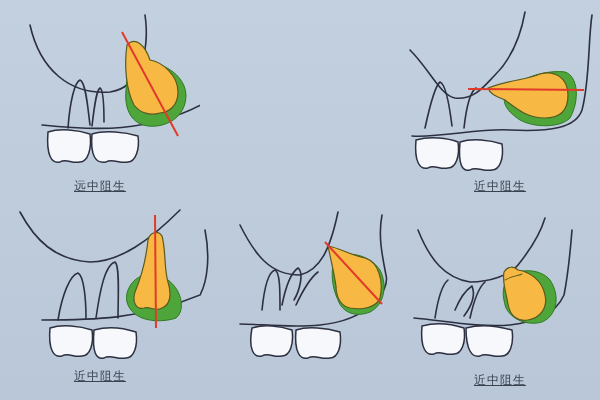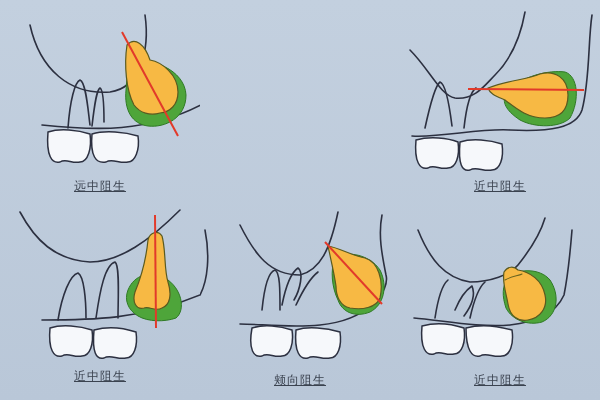--- a/index.html
+++ b/index.html
@@ -74,21 +74,20 @@
       <path class="ln" d="M182,15 C178,35 182,55 186,75 C190,90 170,120 120,125 C90,128 60,124 40,124"></path>
       <path class="ln" d="M62,110 C64,90 68,72 75,70 C80,72 80,90 80,110"></path>
       <path class="ln" d="M82,105 C86,85 92,72 98,68 C104,72 100,90 94,100"></path>
       <path class="ln" d="M96,105 C104,88 110,78 118,72"></path>
       <path class="tooth" d="M52,128 C64,124 80,126 92,130 C94,144 90,156 82,156 C74,158 68,152 62,156 C54,158 48,150 52,128 Z"></path>
       <path class="tooth" d="M96,130 C108,126 126,128 140,132 C142,146 138,158 130,158 C122,160 114,154 108,158 C100,160 94,152 96,130 Z"></path>
       <path class="sac" d="M135,58 C148,50 170,55 180,70 C188,86 184,105 170,112 C155,118 142,112 138,100 C132,88 130,70 135,58 Z"></path>
       <path class="crown" d="M128,46 C140,48 150,55 165,58 C178,62 184,80 180,98 C176,108 162,110 150,108 C140,106 136,96 136,86 C134,72 130,56 128,46 Z"></path>
       <line class="axis" x1="125" y1="42" x2="182" y2="104"></line>
     </svg>
-    <div class="label" style="top:172px">颊向阻生</div>
   </div>
 
   <div class="panel p6">
     <svg viewBox="0 0 200 200">
       <path class="ln" d="M18,30 C30,60 45,78 70,82 C90,82 110,75 118,65 C130,50 140,35 145,18"></path>
       <path class="ln" d="M172,30 C170,55 168,75 164,95 C155,115 135,122 110,125 C80,128 40,120 14,118"></path>
       <path class="ln" d="M35,118 C38,98 42,85 48,80"></path>
       <path class="ln" d="M55,110 C60,98 66,90 72,86 C76,96 70,108 64,116"></path>
       <path class="ln" d="M70,118 C74,100 78,88 85,82"></path>
       <path class="tooth" d="M22,126 C36,122 52,124 64,128 C66,142 62,154 54,154 C46,156 40,150 34,154 C26,156 20,148 22,126 Z"></path>

